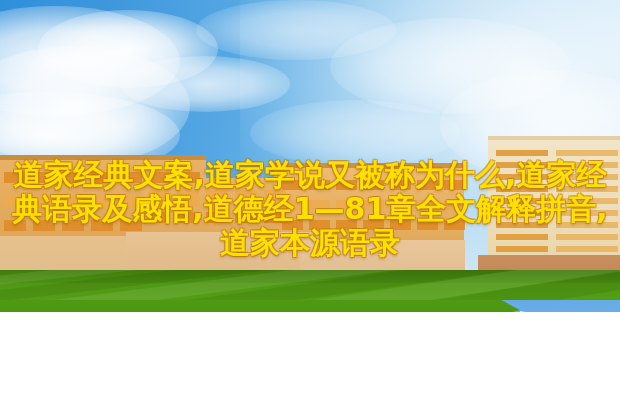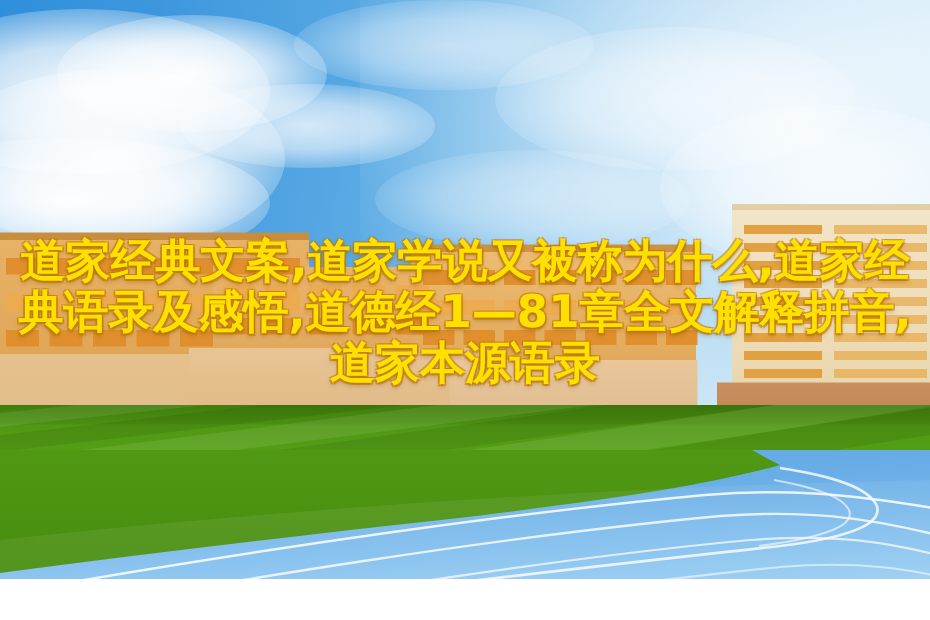--- a/index.html
+++ b/index.html
@@ -3,21 +3,21 @@
 <meta charset="utf-8">
 <style>
   html, body {
     margin: 0;
     padding: 0;
     background: #ffffff;
   }
   #scene {
     position: relative;
     width: 620px;
-    height: 386px;
+    height: 312px;
     overflow: hidden;
     font-family: "DejaVu Sans", "Liberation Sans", sans-serif;
   }
 
   
   .sky {
     position: absolute;
     left: 0; top: 0;
     width: 620px; height: 300px;
     background:

